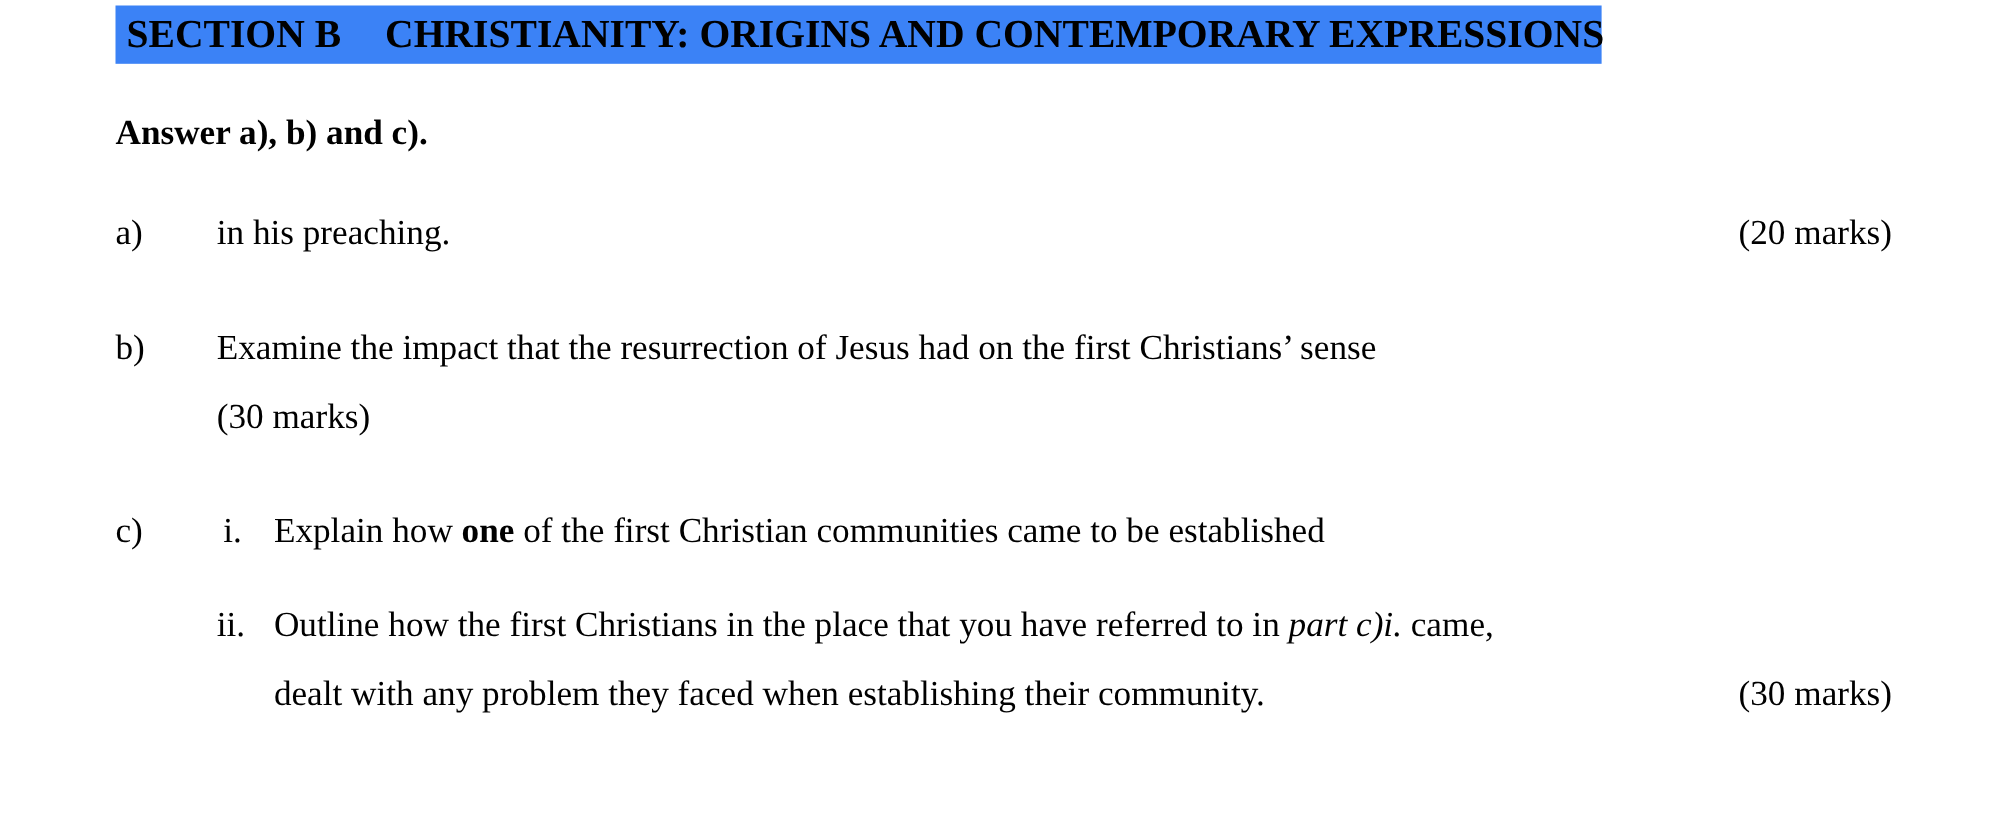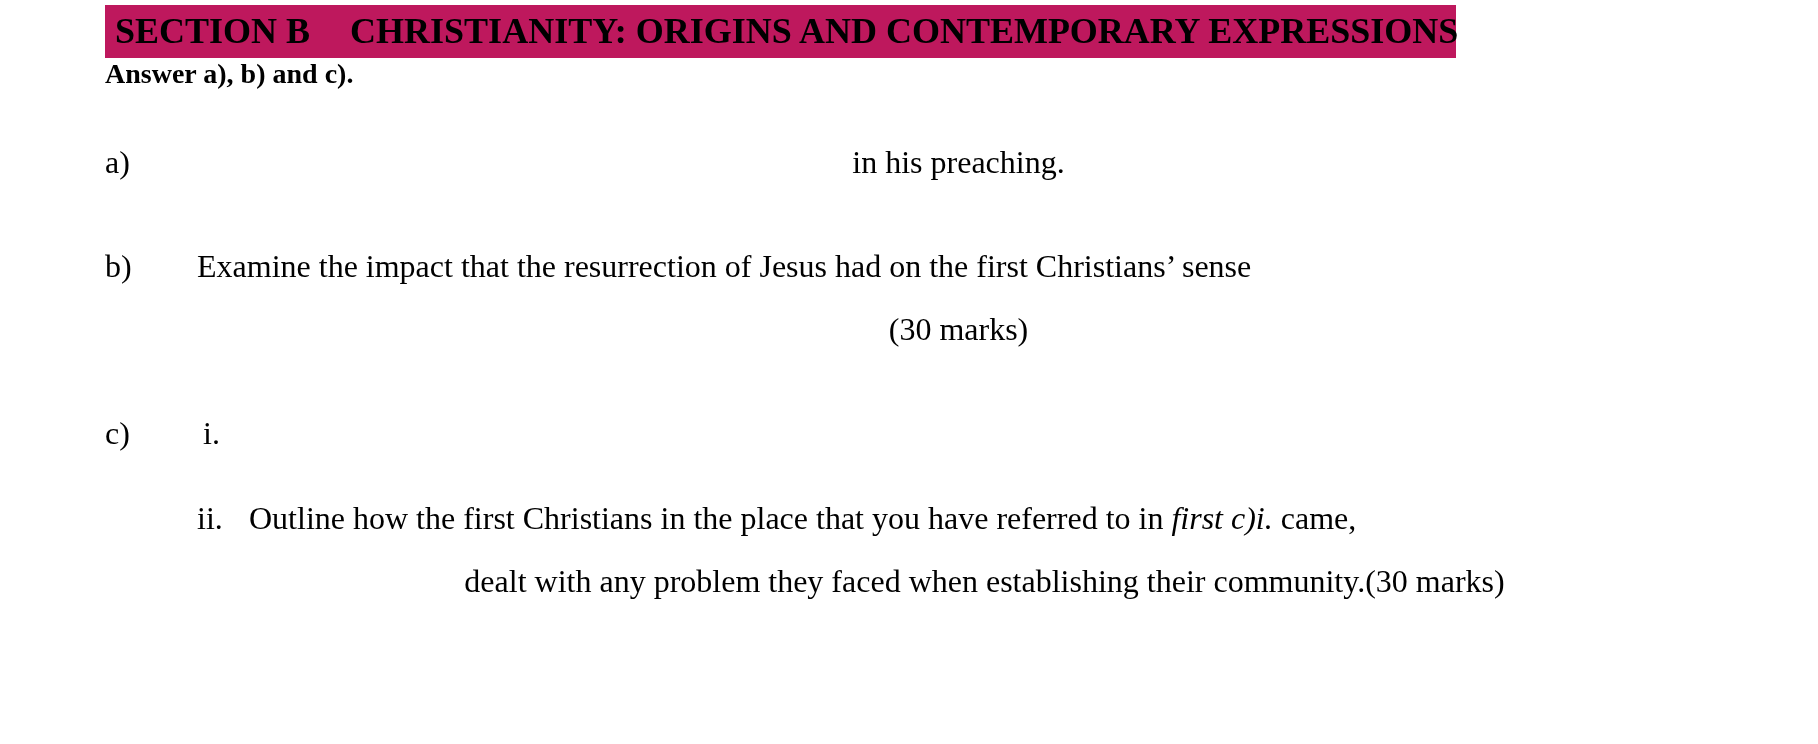--- a/index.html
+++ b/index.html
@@ -10,39 +10,40 @@
     font-size:32px;
   }
   .page {
     position:relative;
     width:1818px; height:744px;
     padding:5px 98px 0 105px;
   }
   
   .header-bar {
     width:1351px;
-    background:#be185d;
+    background:#3b82f6;
     padding:6px 10px 7px 10px;
     font-weight:bold;
     font-size:36px;
     line-height:40px;
     white-space:nowrap;
   }
   .header-bar .section-no { margin-right:40px; }
   
   .instruction {
+    margin-top:44px;
     font-weight:bold;
-    font-size:28px;
+    font-size:32px;
   }
   
   .q { display:flex; margin-top:41px; }
   .q-label { width:92px; flex:0 0 92px; line-height:63px; }
   .q-body { flex:1; }
   .q-line { line-height:63px; }
-  .q-line.with-marks { display:flex; justify-content:center; }
+  .q-line.with-marks { display:flex; justify-content:space-between; }
   .b { font-weight:bold; }
   .i { font-style:italic; }
   .marks { white-space:nowrap; }
   
   .sub { display:flex; }
   .sub + .sub { margin-top:22px; }
   .sub-label { width:52px; flex:0 0 52px; line-height:63px; }
   .sub-label.roman-i { padding-left:6px; }
   .sub-body { flex:1; }
 </style>
@@ -55,20 +56,21 @@
     <span class="section-no">SECTION B</span><span>CHRISTIANITY: ORIGINS AND CONTEMPORARY EXPRESSIONS</span>
   </div>
 
   <div class="instruction">Answer a), b) and c).</div>
 
   <div class="q">
     <div class="q-label">a)</div>
     <div class="q-body">
       <div class="q-line with-marks">
           <span>in his preaching.</span>
+          <span class="marks">(20 marks)</span>
         </div>
     </div>
   </div>
 
   <div class="q">
     <div class="q-label">b)</div>
     <div class="q-body">
       <div class="q-line">Examine the impact that the resurrection of Jesus had on the first Christians’ sense</div>
       <div class="q-line with-marks">
           <span class="marks">(30 marks)</span>
@@ -76,27 +78,28 @@
     </div>
   </div>
 
   <div class="q">
     <div class="q-label">c)</div>
     <div class="q-body">
 
       <div class="sub">
         <div class="sub-label roman-i">i.</div>
         <div class="sub-body">
+          <div class="q-line"><span>Explain how </span><span class="b">one</span><span> of the first Christian communities came to be established</span></div>
         </div>
       </div>
 
       <div class="sub">
         <div class="sub-label">ii.</div>
         <div class="sub-body">
-          <div class="q-line"><span>Outline how the first Christians in the place that you have referred to in </span><span class="i">first c)i.</span><span> came,</span></div>
+          <div class="q-line"><span>Outline how the first Christians in the place that you have referred to in </span><span class="i">part c)i.</span><span> came,</span></div>
           <div class="q-line with-marks">
               <span>dealt with any problem they faced when establishing their community.</span>
               <span class="marks">(30 marks)</span>
             </div>
         </div>
       </div>
 
     </div>
   </div>
 

